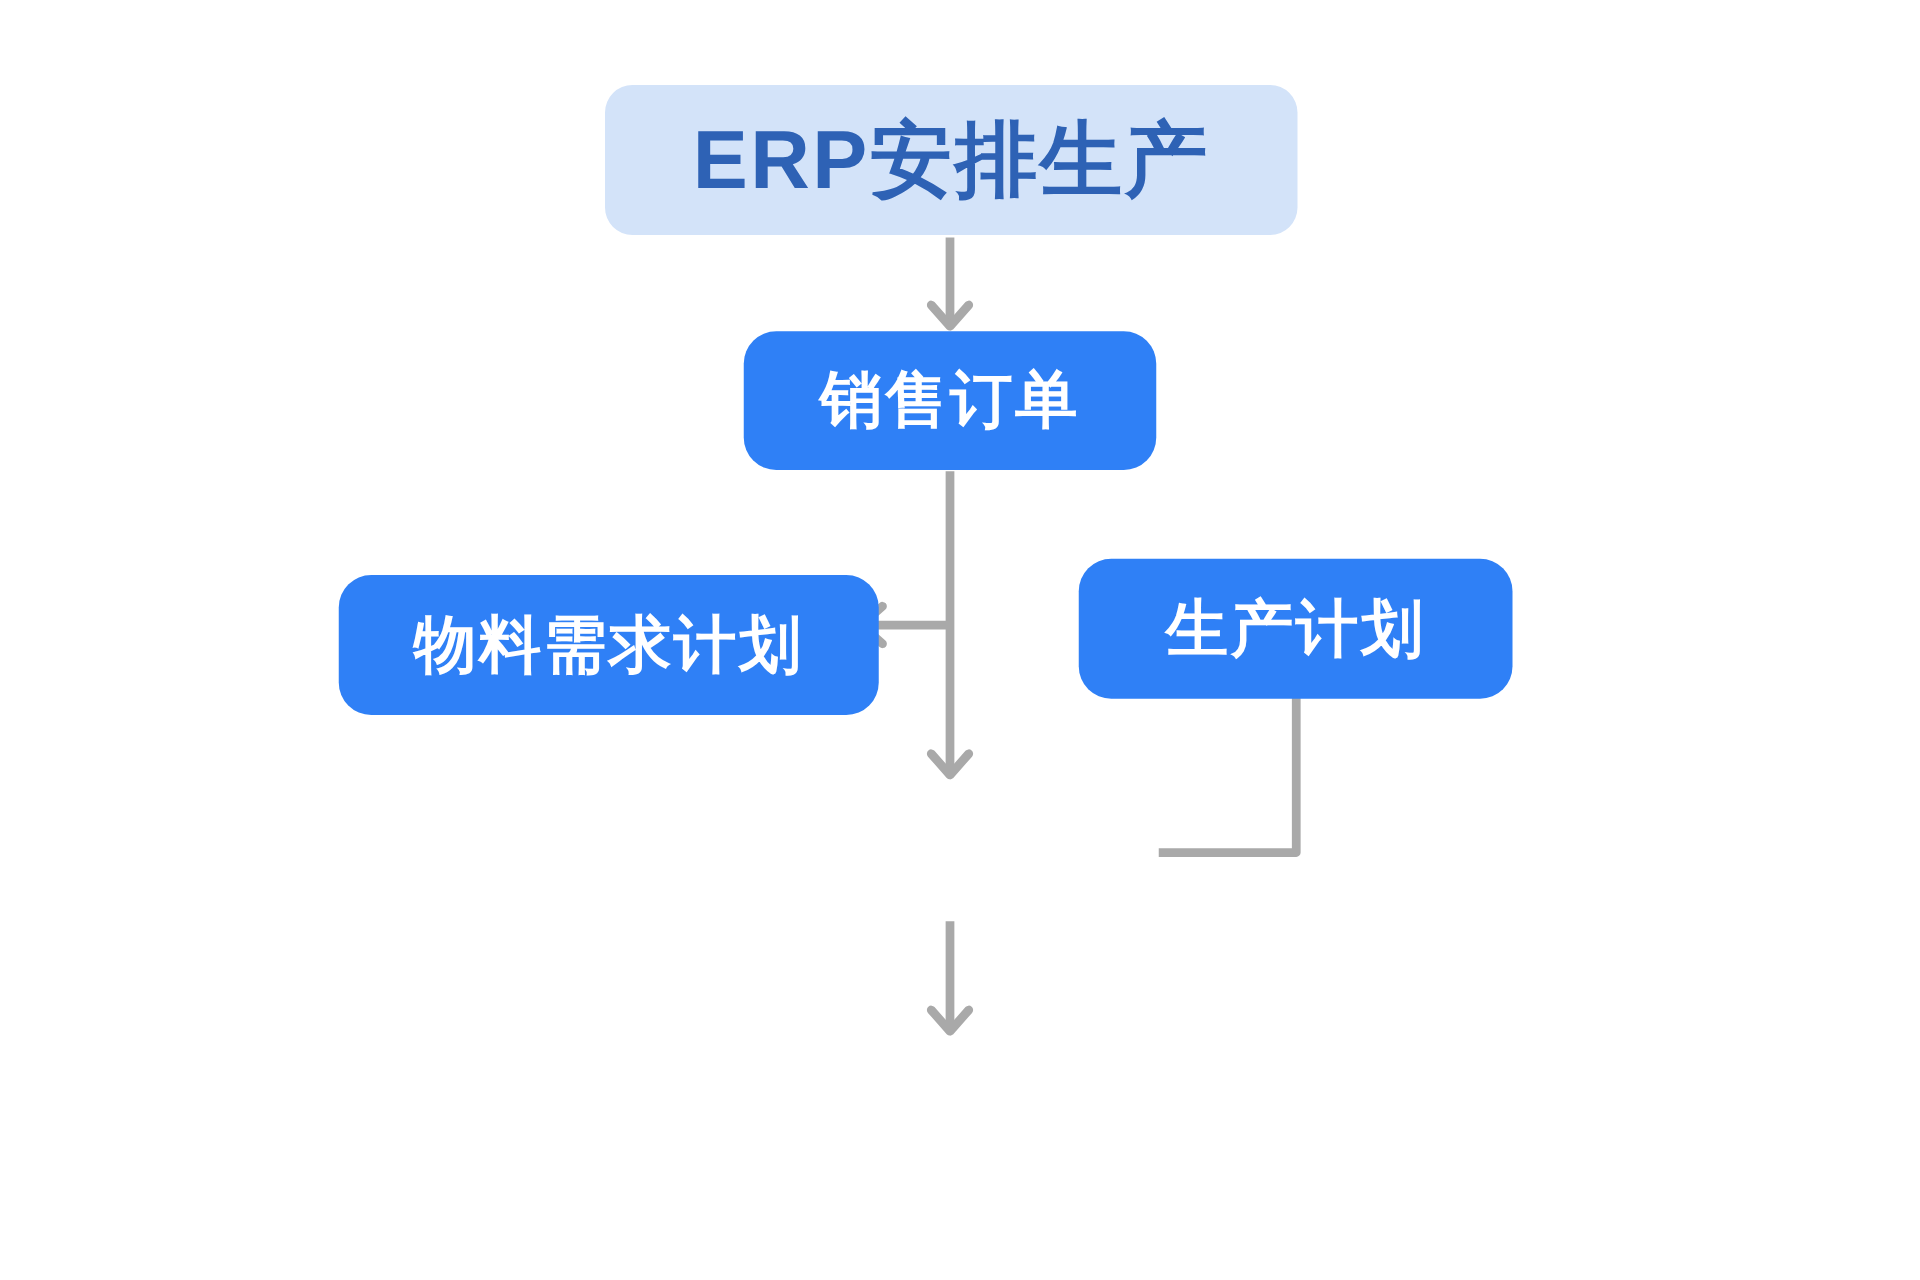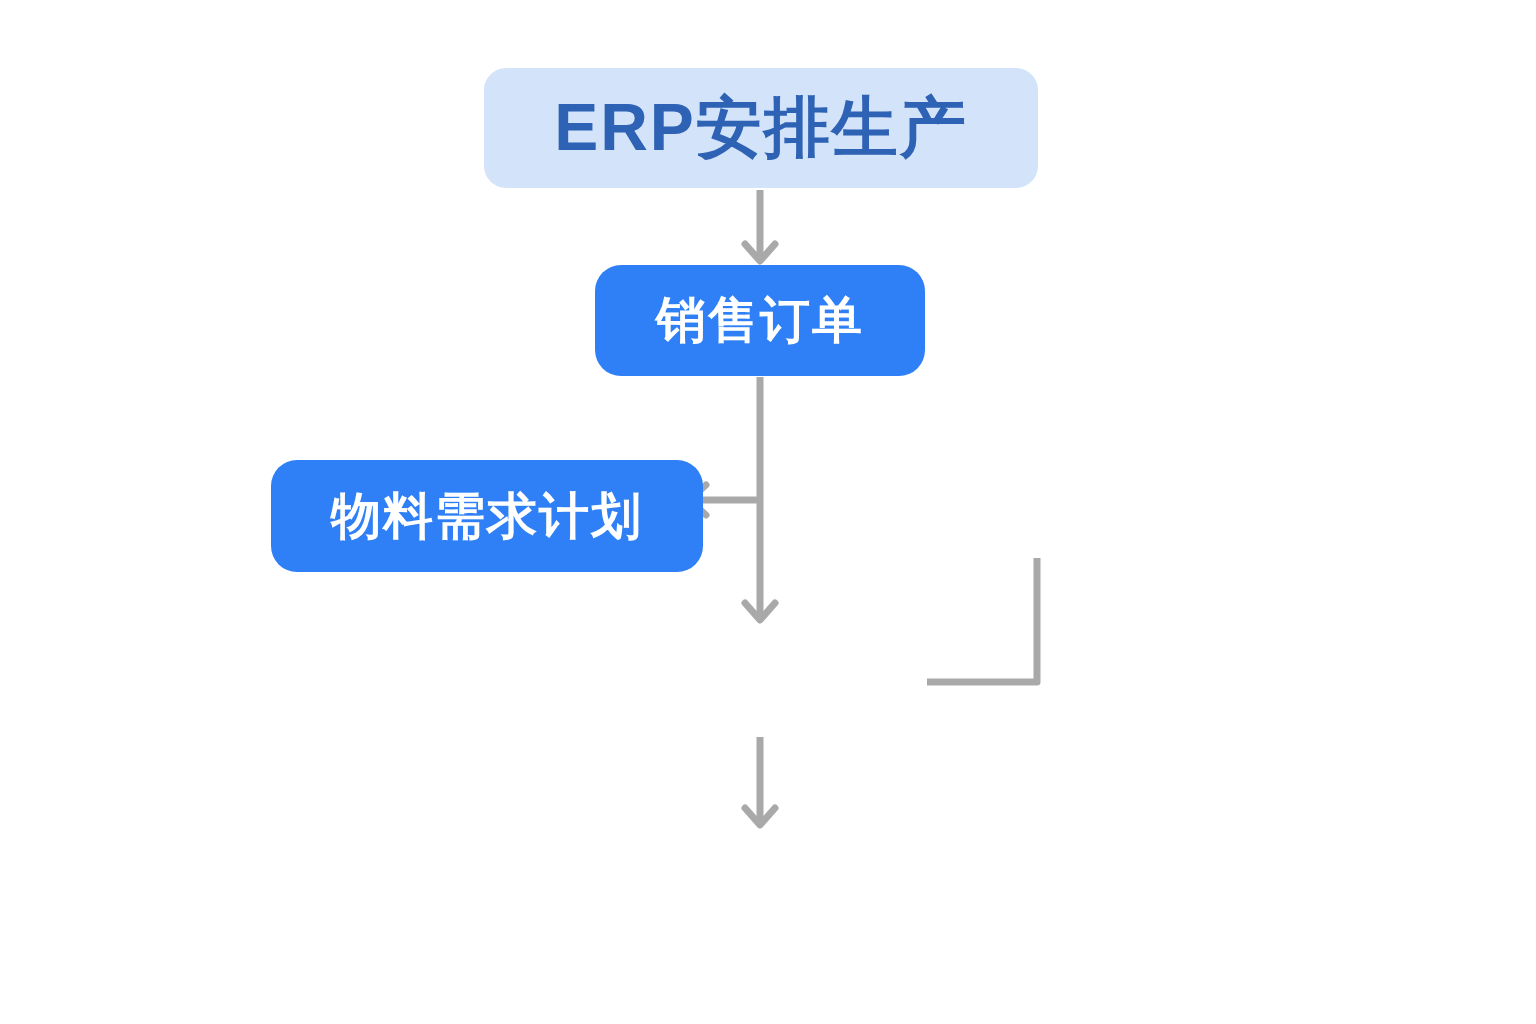--- a/index.html
+++ b/index.html
@@ -128,16 +128,17 @@
       <polyline class="arrowhead" points="745,808 760,825 775,808"></polyline>
     </g>
   </svg>
 
   <div class="node node-root">ERP安排生产</div>
 
   <div class="node node-blue node-sales-order">销售订单</div>
 
   <div class="node node-blue node-mrp">物料需求计划</div>
 
+  <div class="node node-blue node-production-plan">生产计划</div>
 
 
 
 </div>
 
 </body></html>

